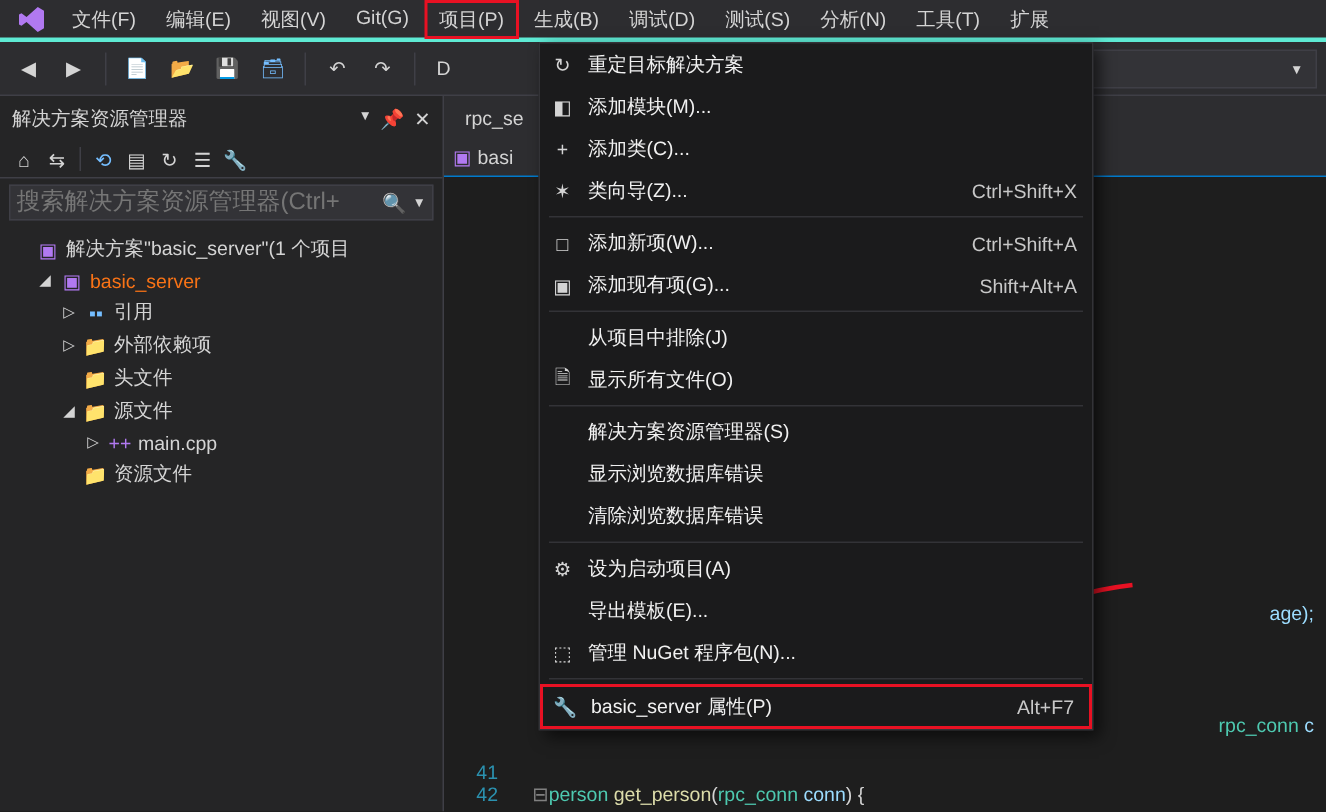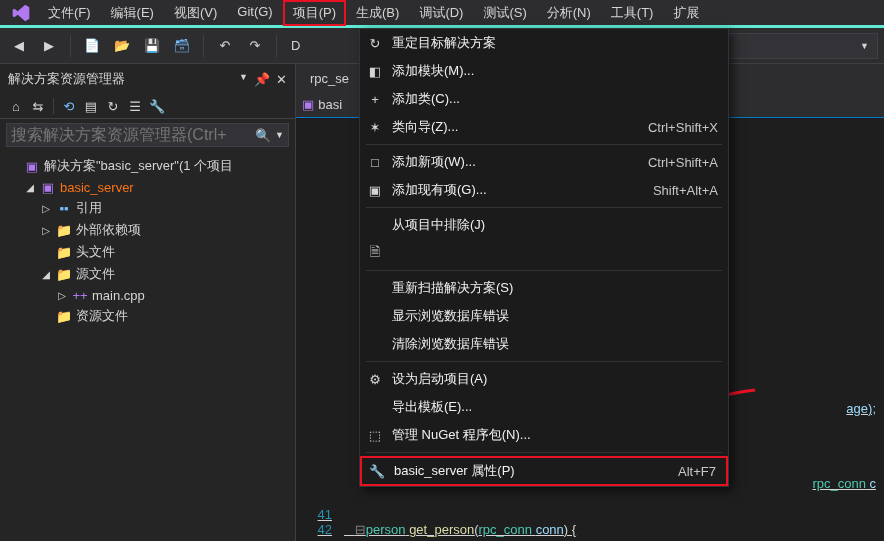--- a/index.html
+++ b/index.html
@@ -27,21 +27,21 @@
 .tree-row .node-icon { width:16px; height:16px; display:flex; align-items:center; justify-content:center; }
 .tree-row .label { color:#d4d4d4; }
 .tree-row.bold .label { font-weight:normal; color:#f97316; }
 .indent-1 { padding-left:24px; }
 .indent-2 { padding-left:40px; }
 .indent-3 { padding-left:56px; }
 .editor-area { flex:1; background:#1e1e1e; position:relative; }
 .tab-row { display:flex; align-items:center; background:#2d2d30; height:28px; padding-left:4px; }
 .tab { padding:4px 10px; color:#d4d4d4; cursor:pointer; }
 .doc-row { display:flex; align-items:center; background:#2d2d30; height:26px; padding-left:6px; gap:4px; border-bottom:1px solid #007acc; }
-.code-area { position:absolute; bottom:0; left:0; right:0; padding:4px 8px; font-family:Consolas,monospace;text-decoration:underline; }
+.code-area { position:absolute; bottom:0; left:0; right:0; padding:4px 8px; font-family:Consolas,monospace; }
 .code-line { display:flex; gap:12px; }
 .lineno { color:#2b91af; width:28px; text-align:right; }
 .code { white-space:pre; }
 .fn { color:#dcdcaa; }
 .ty { color:#4ec9b0; }
 .id { color:#9cdcfe; }
 .pn { color:#d4d4d4; }
 .context-menu { position:absolute; left:359px; top:28px; background:#1b1b1c; border:1px solid #333337; box-shadow:4px 4px 10px rgba(0,0,0,0.6); width:370px; z-index:100; }
 .ctx-item { display:flex; align-items:center; height:28px; padding:0 10px 0 6px; cursor:pointer; gap:8px; }
 .ctx-item.highlighted { border:2px solid #e81123; height:30px; }
@@ -229,26 +229,27 @@
       <span class="ctx-shortcut">Shift+Alt+A</span>
     </div>
     <div class="ctx-sep"></div>
     <div class="ctx-item">
       <span class="ctx-icon"></span>
       <span class="ctx-label">从项目中排除(J)</span>
       <span class="ctx-shortcut"></span>
     </div>
     <div class="ctx-item">
       <span class="ctx-icon">🗎</span>
-      <span class="ctx-shortcut"></span>
-    </div>
-    <div class="ctx-sep"></div>
-    <div class="ctx-item">
-      <span class="ctx-icon"></span>
-      <span class="ctx-label">重新扫描解决方案(S)</span>
+      <span class="ctx-label">显示所有文件(O)</span>
+      <span class="ctx-shortcut"></span>
+    </div>
+    <div class="ctx-sep"></div>
+    <div class="ctx-item">
+      <span class="ctx-icon"></span>
+      <span class="ctx-label">解决方案资源管理器(S)</span>
       <span class="ctx-shortcut"></span>
     </div>
     <div class="ctx-item">
       <span class="ctx-icon"></span>
       <span class="ctx-label">显示浏览数据库错误</span>
       <span class="ctx-shortcut"></span>
     </div>
     <div class="ctx-item">
       <span class="ctx-icon"></span>
       <span class="ctx-label">清除浏览数据库错误</span>

